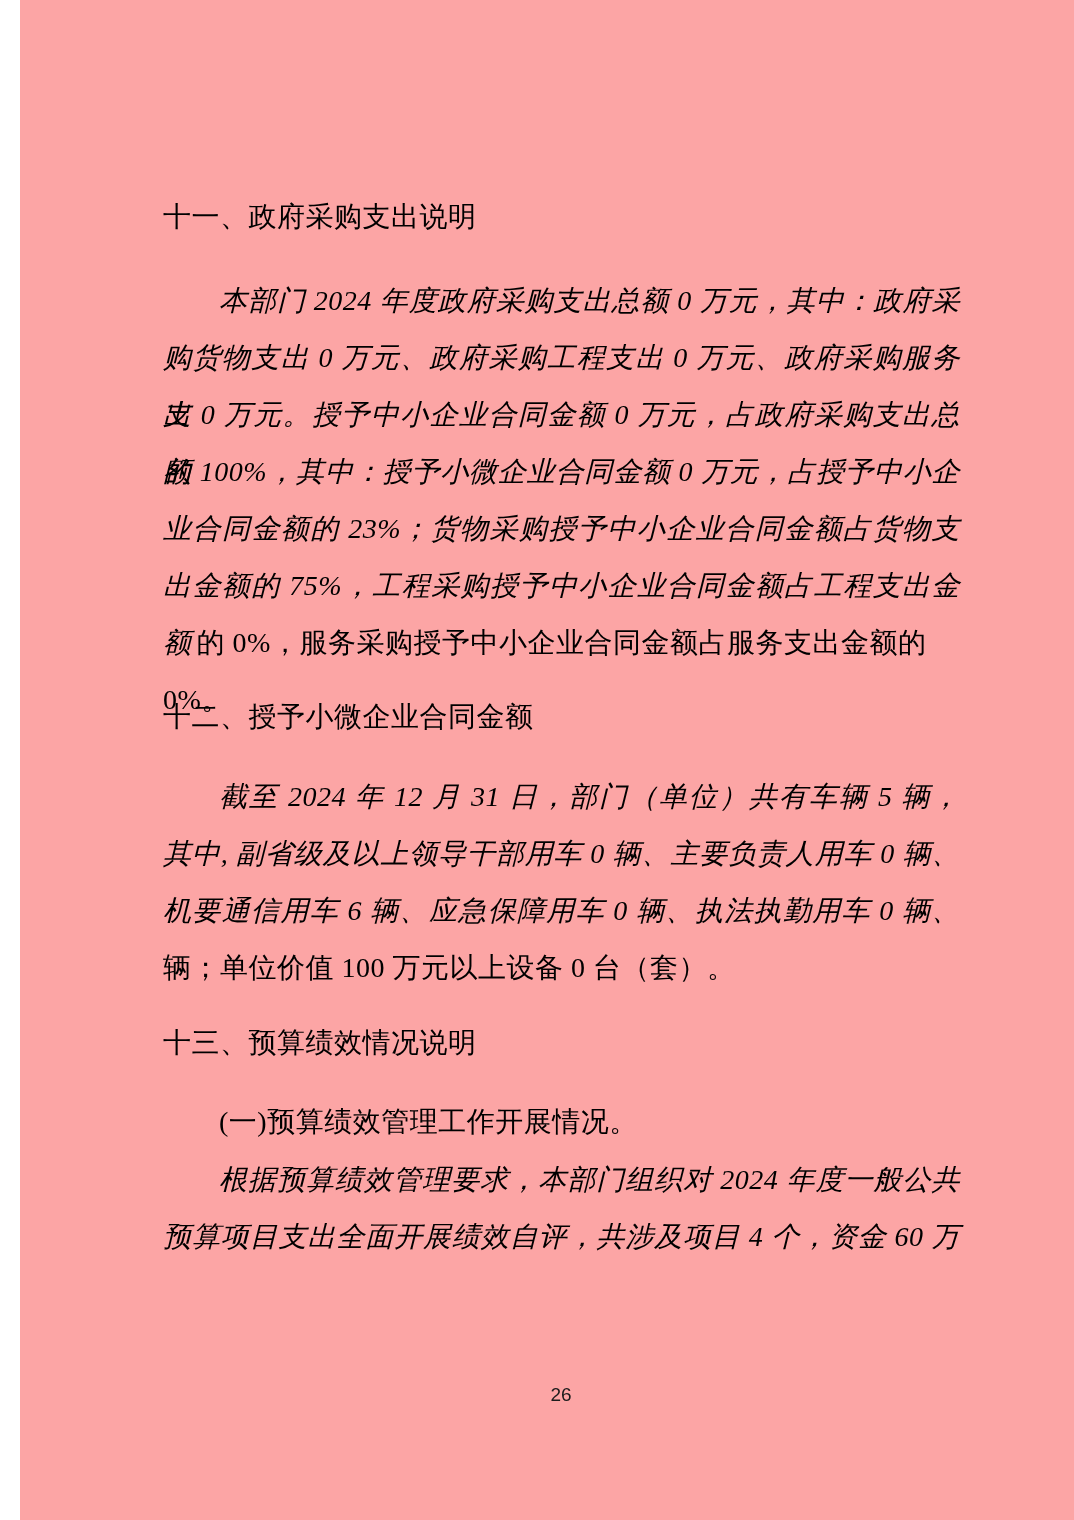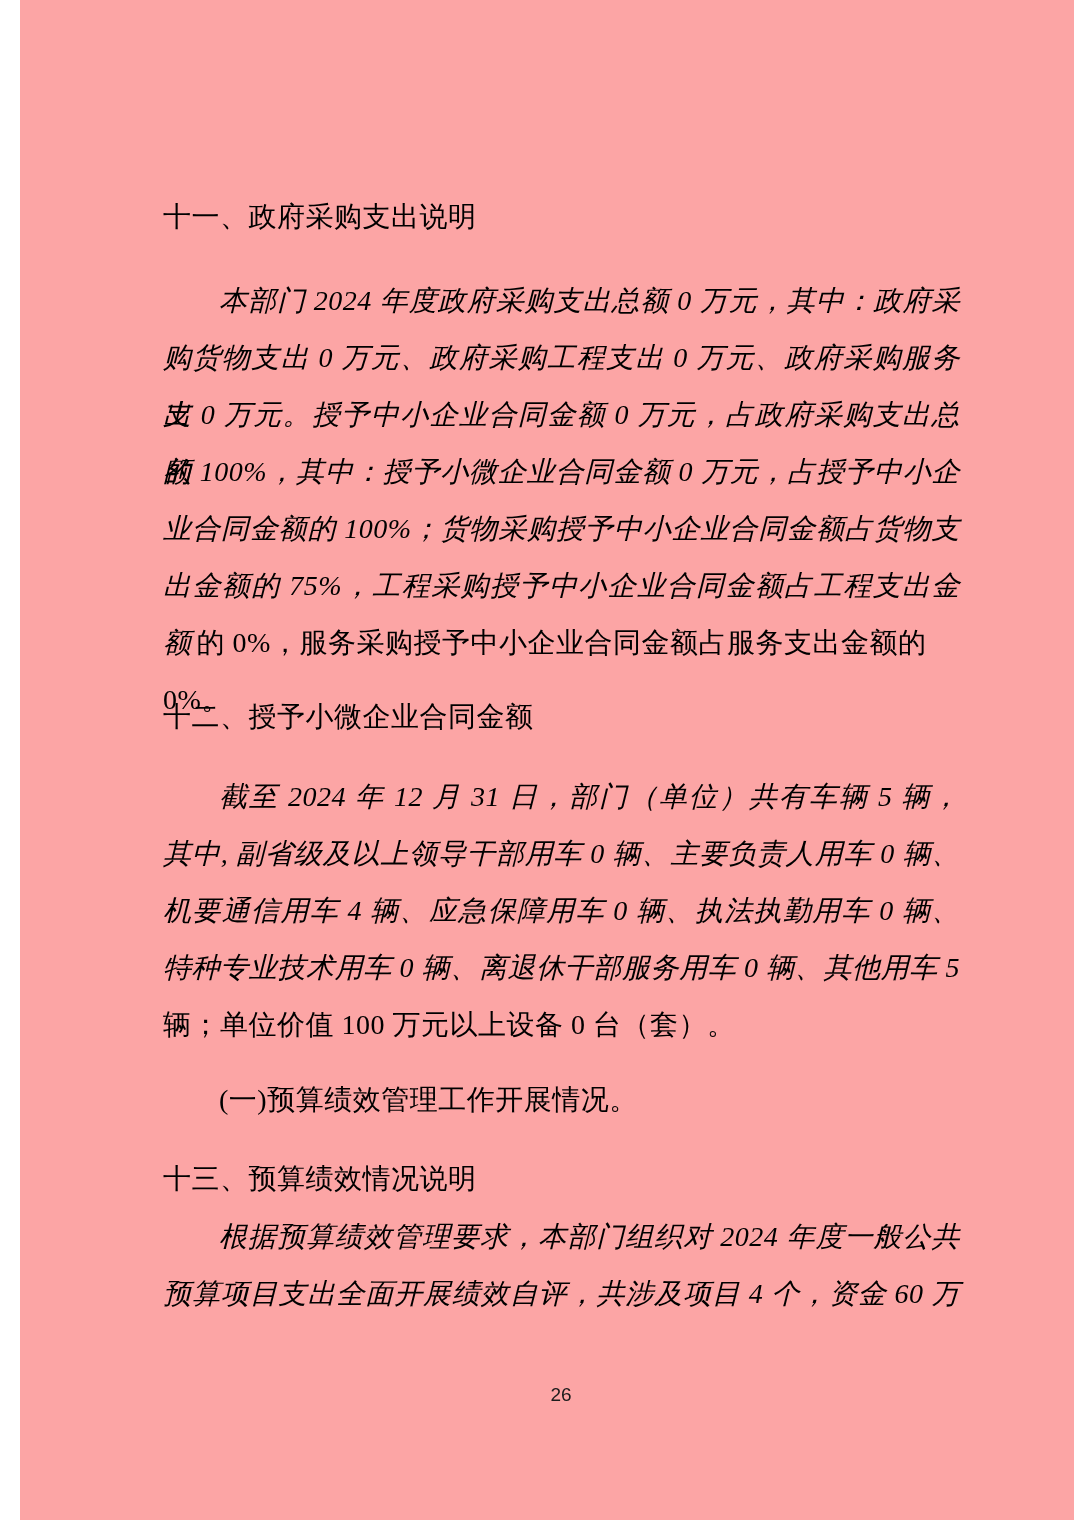--- a/index.html
+++ b/index.html
@@ -74,39 +74,38 @@
 <div class="page">
   <div class="content" id="content">
       <div class="block heading">
         <div class="line flush">十一、政府采购支出说明</div>
       </div>
       <div class="block paragraph">
         <div class="line just indent">本部门 2024 年度政府采购支出总额 0 万元，其中：政府采</div>
         <div class="line just">购货物支出 0 万元、政府采购工程支出 0 万元、政府采购服务支</div>
         <div class="line just">出 0 万元。授予中小企业合同金额 0 万元，占政府采购支出总额</div>
         <div class="line just">的 100%，其中：授予小微企业合同金额 0 万元，占授予中小企</div>
-        <div class="line just">业合同金额的 100%；货物采购授予中小企业合同金额占货物支</div>
+        <div class="line just">业合同金额的 23%；货物采购授予中小企业合同金额占货物支</div>
         <div class="line just">出金额的 75%，工程采购授予中小企业合同金额占工程支出金额</div>
         <div class="line flush">的 0%，服务采购授予中小企业合同金额占服务支出金额的 0%。</div>
       </div>
       <div class="block heading">
         <div class="line flush">十二、授予小微企业合同金额</div>
       </div>
       <div class="block paragraph">
         <div class="line just indent">截至 2024 年 12 月 31 日，部门（单位）共有车辆 5 辆，</div>
         <div class="line just">其中, 副省级及以上领导干部用车 0 辆、主要负责人用车 0 辆、</div>
-        <div class="line just">机要通信用车 4 辆、应急保障用车 0 辆、执法执勤用车 0 辆、</div>
-        <div class="line just">特种专业技术用车 0 辆、离退休干部服务用车 0 辆、其他用车 5</div>
+        <div class="line just">机要通信用车 6 辆、应急保障用车 0 辆、执法执勤用车 0 辆、</div>
         <div class="line flush">辆；单位价值 100 万元以上设备 0 台（套）。</div>
+      </div>
+      <div class="block heading">
+        <div class="line flush">十三、预算绩效情况说明</div>
       </div>
       <div class="block paragraph">
         <div class="line flush indent">(一)预算绩效管理工作开展情况。</div>
-      </div>
-      <div class="block heading">
-        <div class="line flush">十三、预算绩效情况说明</div>
       </div>
       <div class="block paragraph">
         <div class="line just indent">根据预算绩效管理要求，本部门组织对 2024 年度一般公共</div>
         <div class="line just">预算项目支出全面开展绩效自评，共涉及项目 4 个，资金 60 万</div>
       </div>
     </div>
   <div class="footer">26</div>
 </div>
 
 </body></html>

